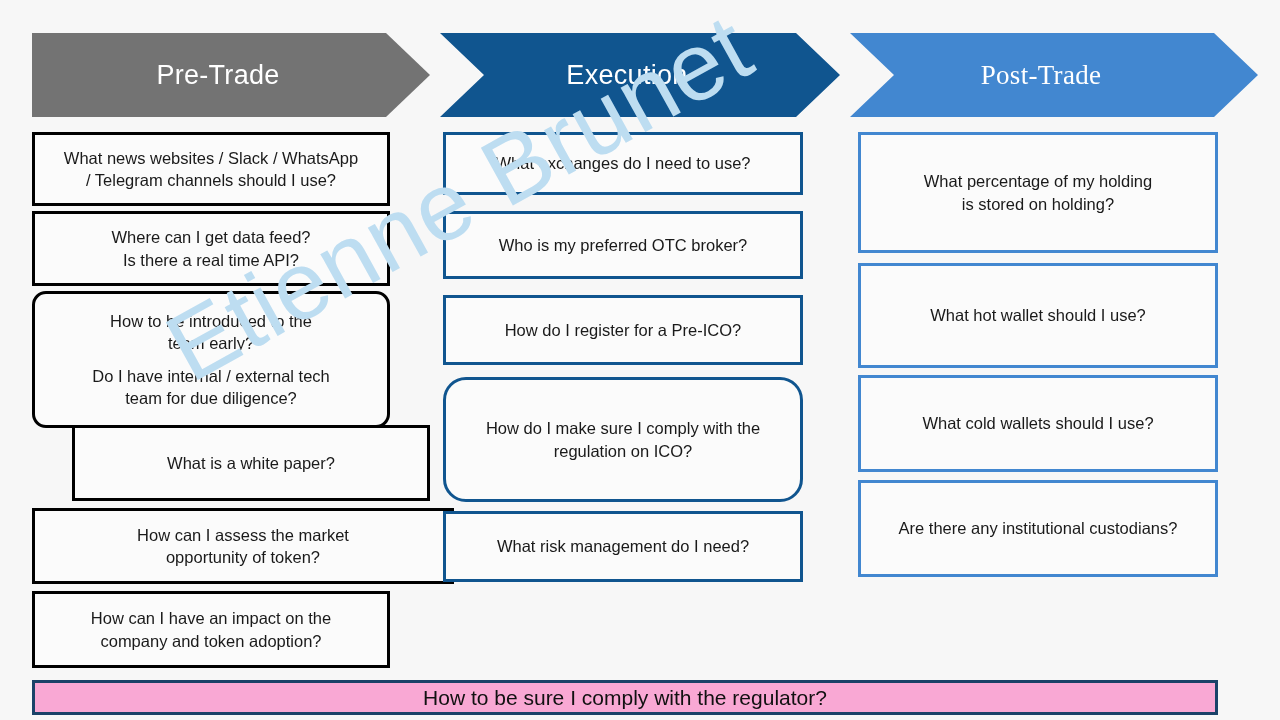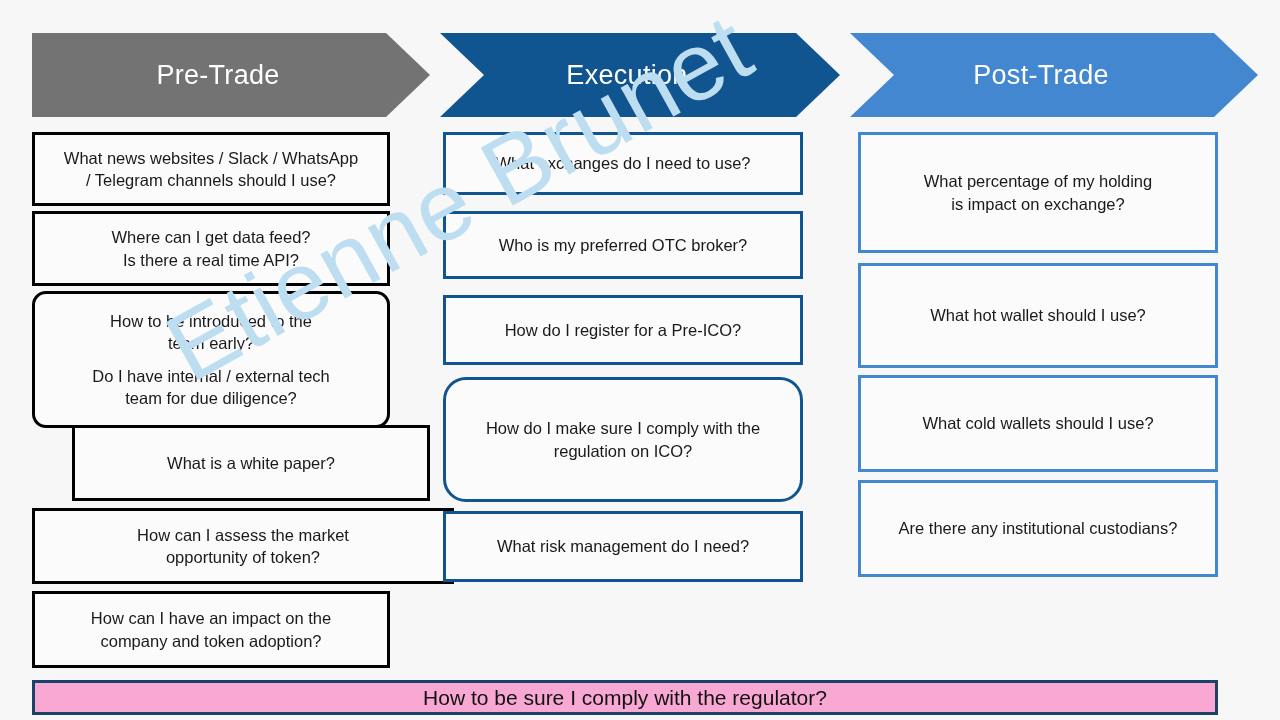--- a/index.html
+++ b/index.html
@@ -108,21 +108,21 @@
   <div id="watermark">Etienne Brunet</div>
 
   <div class="chevron chev-first" style="left:32px; width:398px; background:#737373;">
     <span class="chev-label">Pre-Trade</span>
   </div>
 
   <div class="chevron chev-mid" style="left:440px; width:400px; background:#10558f;">
     <span class="chev-label">Execution</span>
   </div>
 
-  <div class="chevron chev-mid" style="left:850px; width:408px; background:#4287d0;">
+  <div class="chevron chev-mid" style="left:850px; width:408px; background:#4287d0;font-family:Liberation Serif, serif;">
     <span class="chev-label">Post-Trade</span>
   </div>
 
   <div class="qbox col-pre" style="left:32px; top:132px; width:358px; height:74px;">
     <span class="para">
       <span class="line">What news websites / Slack / WhatsApp</span>
       <span class="line">/ Telegram channels should I use?</span>
     </span>
   </div>
 
@@ -191,21 +191,21 @@
 
   <div class="qbox col-exec" style="left:443px; top:511px; width:360px; height:71px;">
     <span class="para">
       <span class="line">What risk management do I need?</span>
     </span>
   </div>
 
   <div class="qbox col-post" style="left:858px; top:132px; width:360px; height:121px;">
     <span class="para">
       <span class="line">What percentage of my holding</span>
-      <span class="line">is impact on exchange?</span>
+      <span class="line">is stored on holding?</span>
     </span>
   </div>
 
   <div class="qbox col-post" style="left:858px; top:263px; width:360px; height:105px;">
     <span class="para">
       <span class="line">What hot wallet should I use?</span>
     </span>
   </div>
 
   <div class="qbox col-post" style="left:858px; top:480px; width:360px; height:97px;">

